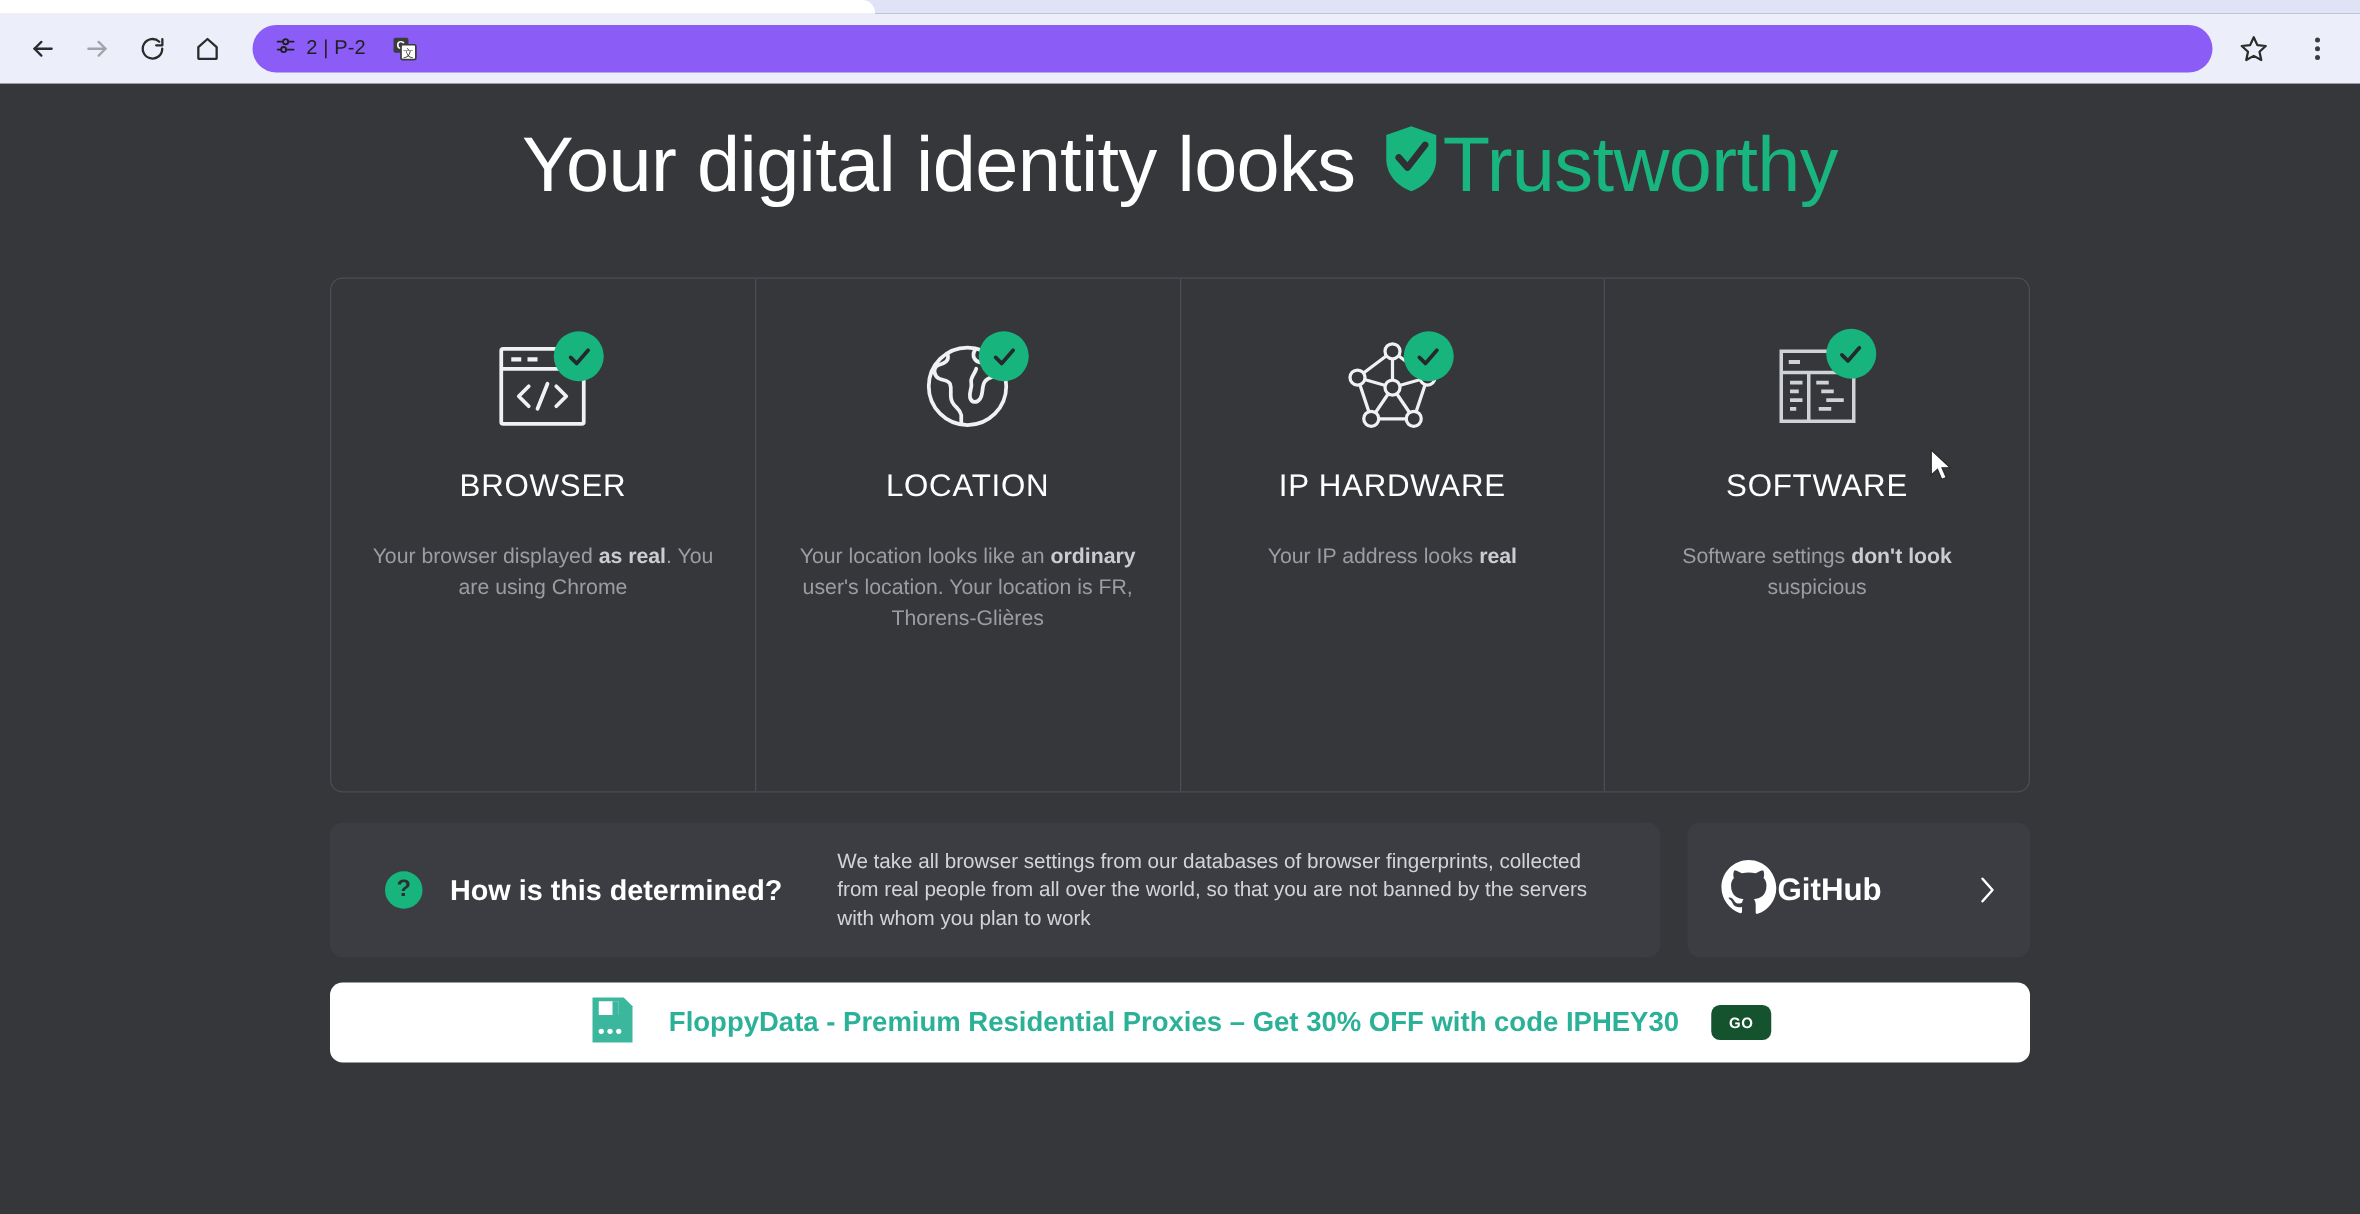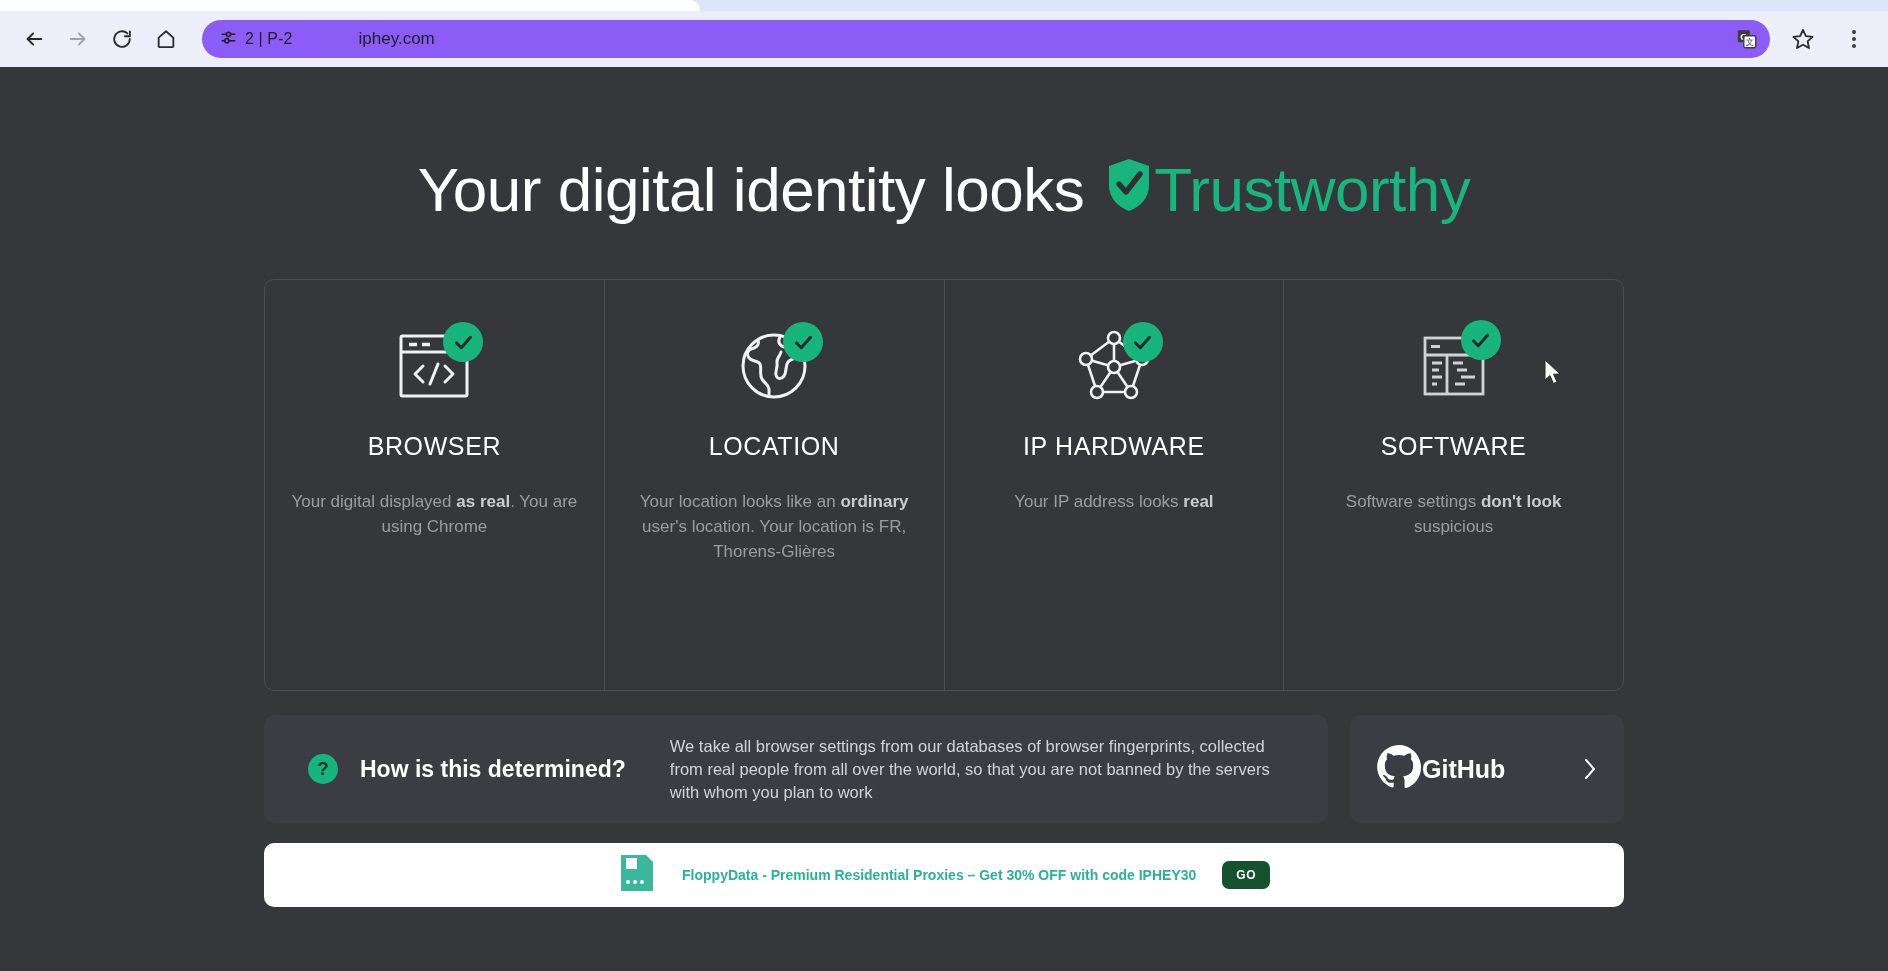--- a/index.html
+++ b/index.html
@@ -111,21 +111,21 @@
   .page {
     height: 904px;
     background: #35373b;
     overflow: hidden;
     position: relative;
   }
 
   .content {
     width: 1360px;
     margin: 0 auto;
-    padding-top: 90px;
+    padding-top: 32px;
   }
 
   
   .headline {
     text-align: center;
     font-size: 62px;
     font-weight: 400;
     color: #ffffff;
     letter-spacing: -0.5px;
     white-space: nowrap;
@@ -267,21 +267,21 @@
     height: 64px;
     background: #ffffff;
     border-radius: 10px;
     display: flex;
     align-items: center;
     justify-content: center;
     gap: 26px;
     cursor: pointer;
   }
   .promo-text {
-    font-size: 14px;
+    font-size: 22px;
     font-weight: 700;
     color: #2ab198;
     white-space: nowrap;
   }
   .promo-go {
     background: #14532d;
     color: #ffffff;
     font-size: 12px;
     font-weight: 700;
     border-radius: 7px;
@@ -343,21 +343,20 @@
           <line x1="4" y1="8" x2="9" y2="8"></line>
             <line x1="15" y1="8" x2="20" y2="8"></line>
           <circle cx="12" cy="8" r="2.6"></circle>
           <line x1="4" y1="16" x2="7" y2="16"></line>
             <line x1="13" y1="16" x2="20" y2="16"></line>
           <circle cx="10" cy="16" r="2.6"></circle>
         </svg>
       </span>
       <span class="perm-chip-text">2 | P-2</span>
     </div>
-    <span class="omnibox-url">iphey.com</span>
 
     <div class="omni-action">
       <svg width="22" height="22" viewBox="0 0 24 24">
         <rect x="2" y="2.5" width="13" height="13" rx="1.6" fill="#3c3c3c"></rect>
         <text x="8.5" y="12.6" font-size="10" font-family="Liberation Sans, sans-serif" fill="#ffffff" text-anchor="middle" font-weight="bold">G</text>
         <rect x="8.5" y="8.5" width="13" height="13" rx="1.6" fill="#ffffff" stroke="#3c3c3c" stroke-width="1.5"></rect>
         <text x="15" y="19" font-size="9.5" font-family="Liberation Sans, sans-serif" fill="#3c3c3c" text-anchor="middle">文</text>
       </svg>
     </div>
   </div>
@@ -404,21 +403,21 @@
               <line x1="45" y1="38" x2="37" y2="58" stroke-linecap="round"></line>
             </svg>
           </span>
           <div class="badge" style="left:50px; top:-4px;">
             <svg width="21" height="21" viewBox="0 0 24 24" fill="none" stroke="#25282c" stroke-width="3.4" stroke-linecap="round" stroke-linejoin="round">
               <polyline points="4,12.5 9.5,18 20,6"></polyline>
             </svg>
           </div>
         </div>
         <div class="card-title">BROWSER</div>
-        <div class="card-desc"><span>Your digital displayed </span><b>as real</b><span>. You are using Chrome</span></div>
+        <div class="card-desc"><span>Your browser displayed </span><b>as real</b><span>. You are using Chrome</span></div>
       </div>
 
       <div class="card">
         <div class="card-icon">
           <span>
             <svg width="82" height="80" viewBox="0 0 82 80" fill="none" stroke="#f0f1f2" stroke-width="3">
               <circle cx="41" cy="40" r="31"></circle>
               <path d="M25 14 C27 20 22 22 18 23 C15 24 13 28 16 32 C19 36 25 34 27 38 C29 43 26 48 29 53 C31 57 35 58 36 63 L36 70" stroke-linejoin="round" stroke-linecap="round"></path>
               <path d="M47 11 C44 16 47 20 51 21 C56 22 58 18 62 19 C66 20 68 25 66 29 C64 33 58 32 55 36 C52 40 54 46 51 50 C48 54 44 53 43 49 C42 45 45 41 44 37 C43 33 47 30 48 26" stroke-linejoin="round" stroke-linecap="round"></path>
             </svg>

